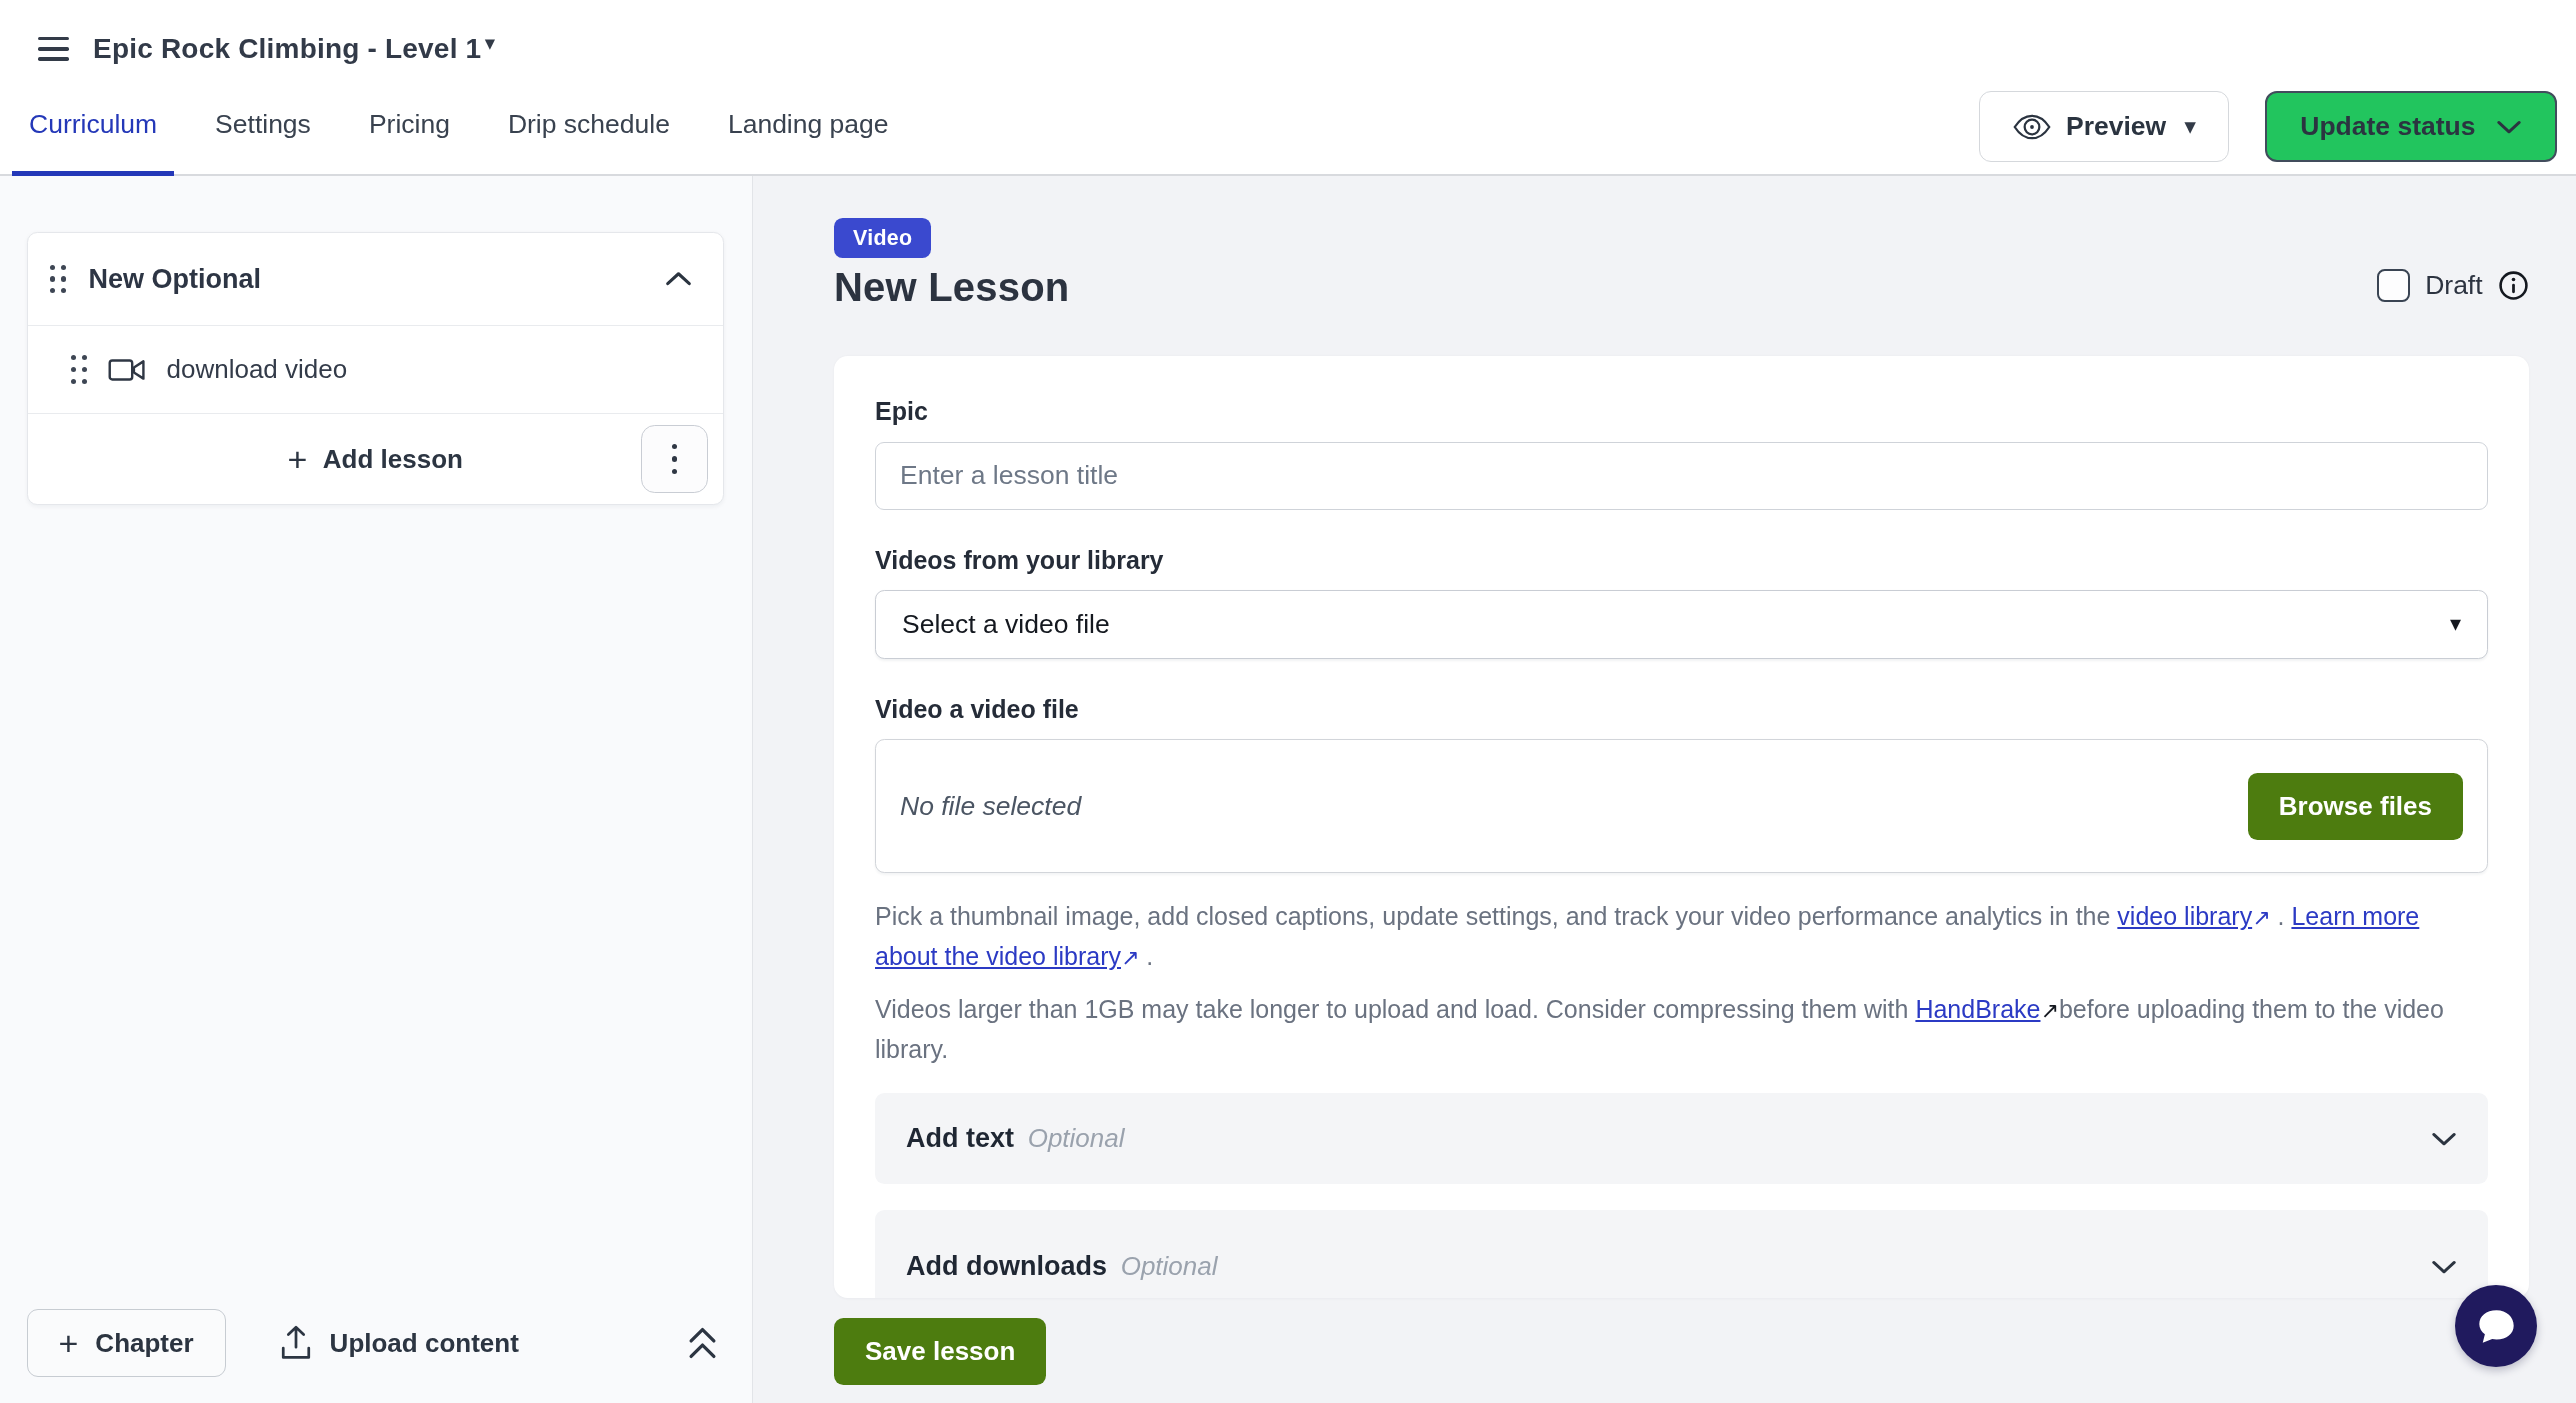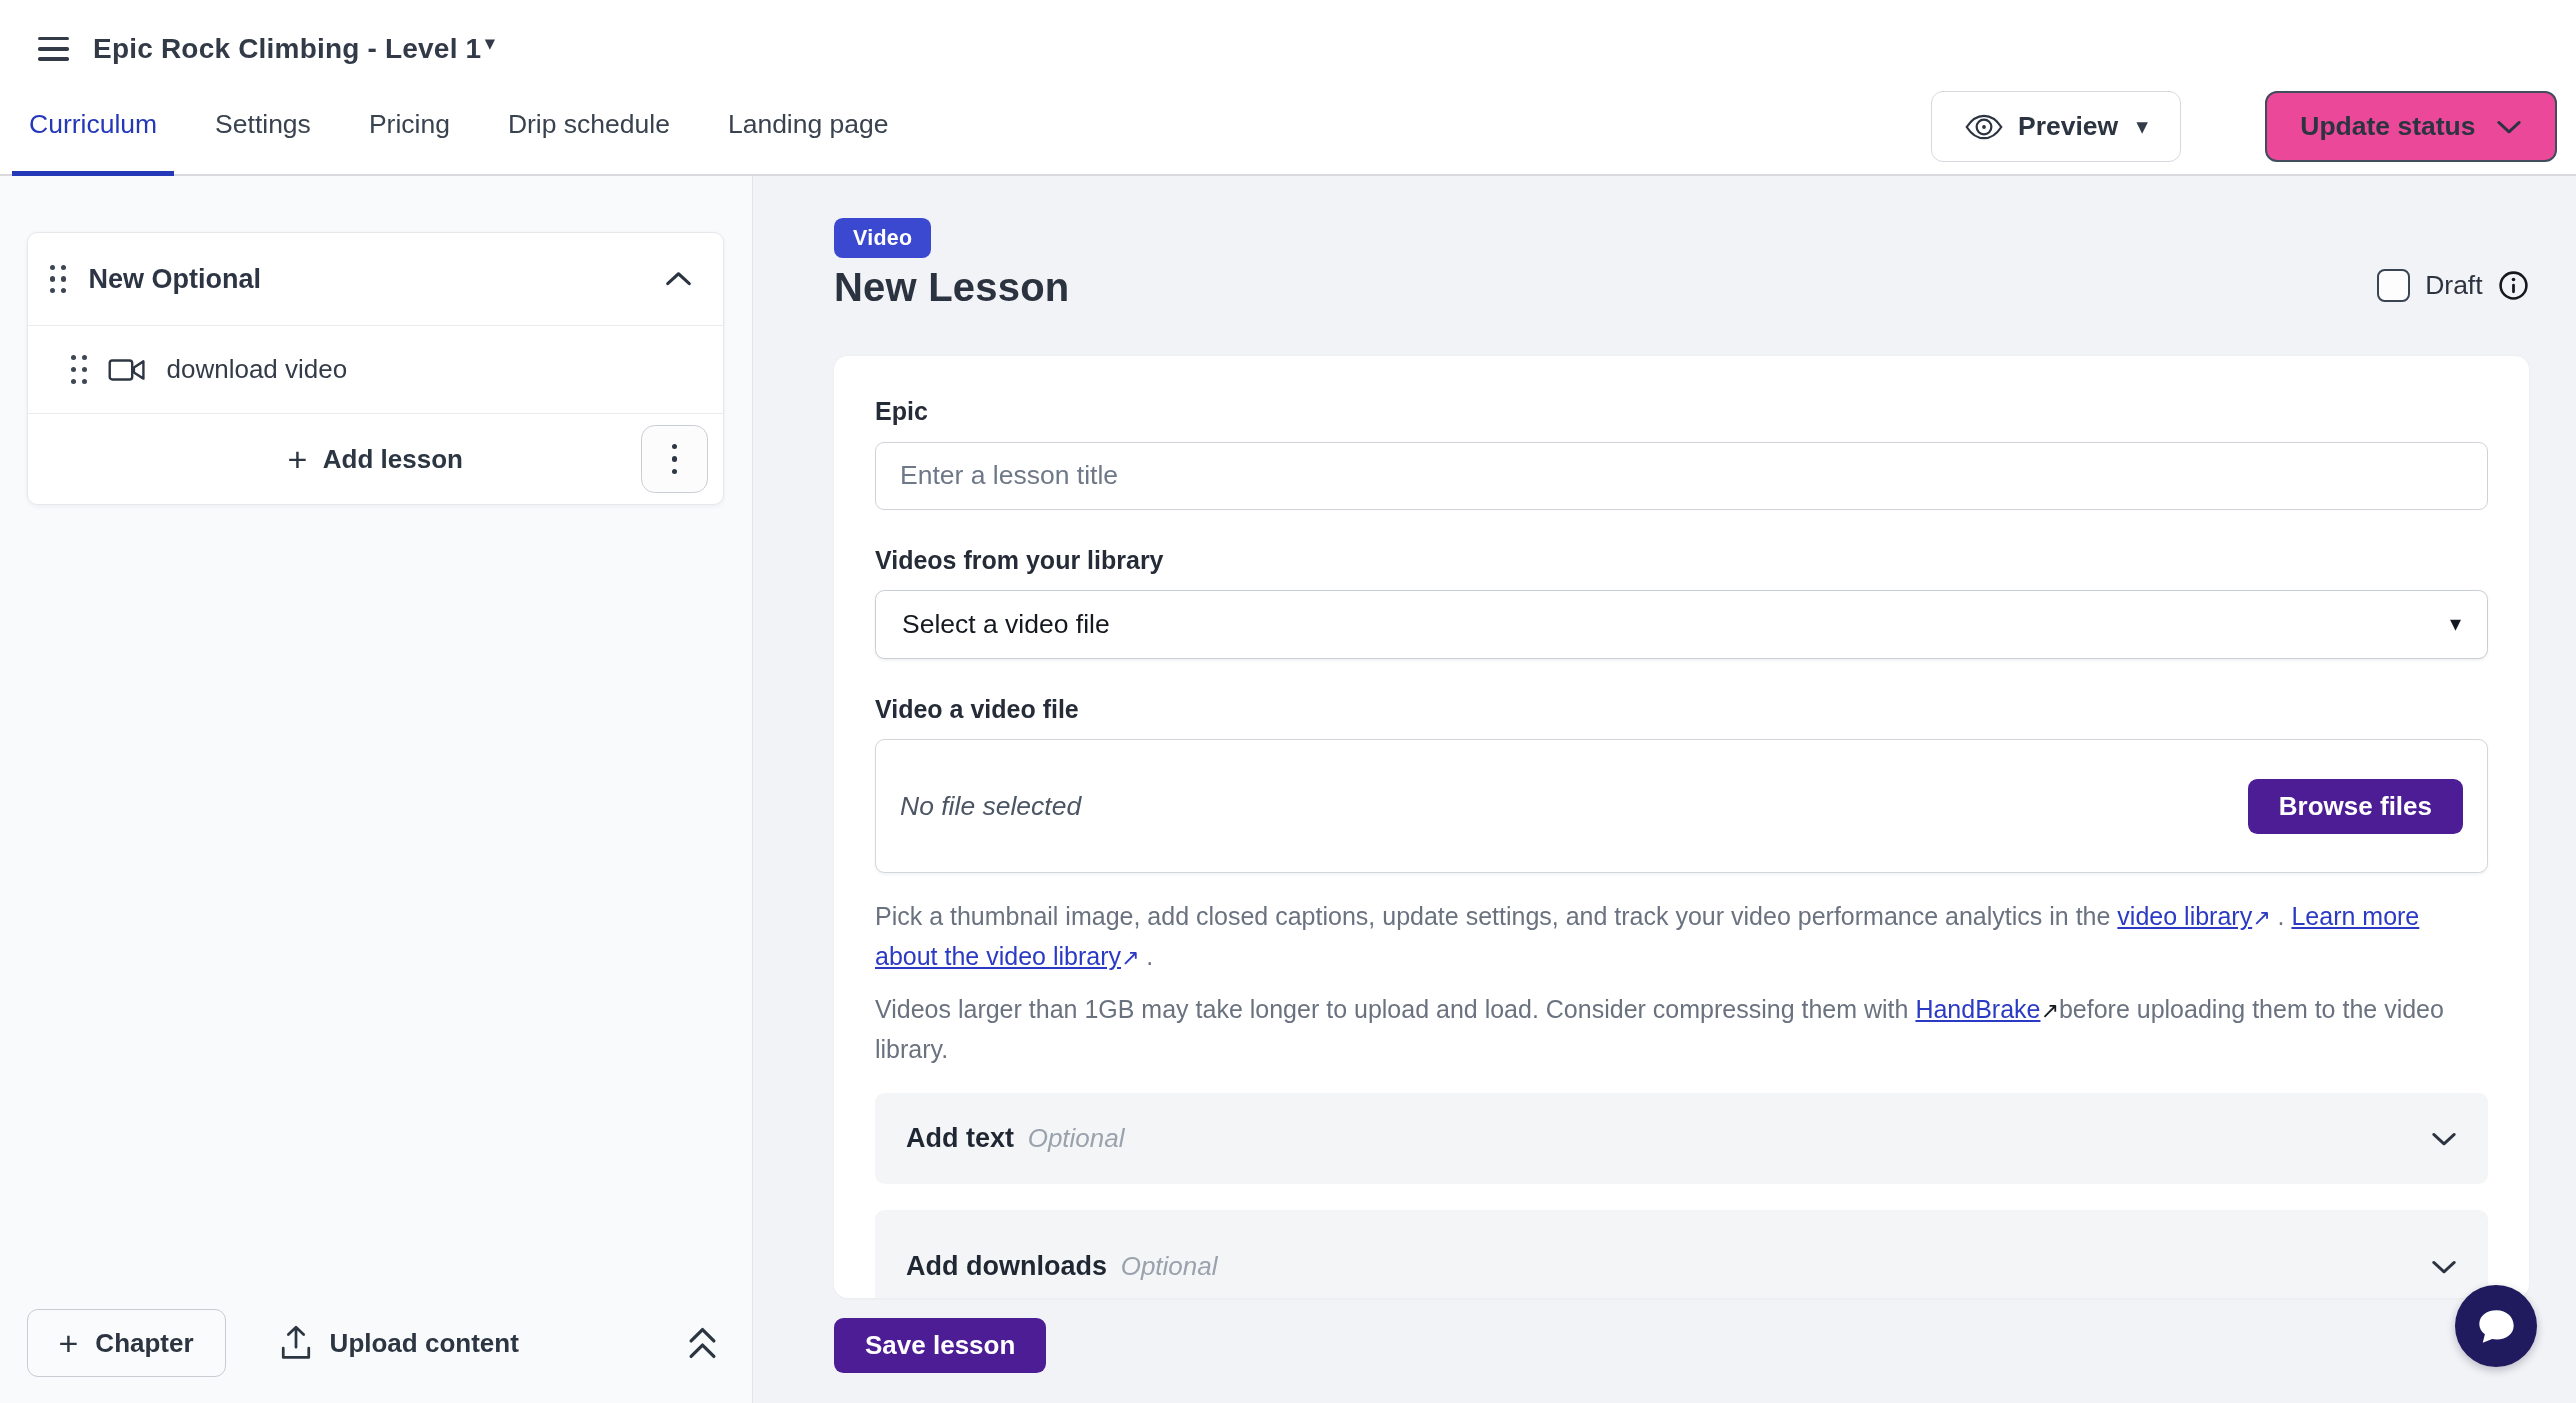--- a/index.html
+++ b/index.html
@@ -28,21 +28,21 @@
   }
   .tab:first-child { margin-left: 12px; }
   .tab.active { color: #2438b8; border-bottom-color: #2438b8; }
 
   .top-actions { display: flex; align-items: center; gap: 36px; }
   .btn {
     display: inline-flex; align-items: center; justify-content: center; gap: 15.4px;
     border-radius: 12px; cursor: pointer; font-size: 26.5px; font-weight: 600; color: #2b3440;
     height: 71px; padding: 0 33px; background: #fff; border: 1.7px solid #d5d8dc;
   }
-  .btn-updatestatus { background: #ec4899; border: 2.6px solid #414c5c; gap: 20.5px; margin-left: 48px; }
+  .btn-updatestatus { background: #22c55e; border: 2.6px solid #414c5c; gap: 20.5px; }
   .chev { width: 26px; height: 15.4px; }
   .chev polyline, .chevup polyline { fill: none; stroke: #2b3440; stroke-width: 3.4; stroke-linecap: round; stroke-linejoin: round; }
 
   
   .content { display: flex; height: 1227px; }
 
   
   .sidebar {
     width: 753px; min-width: 753px; background: #f9fafc; border-right: 1.7px solid #e2e4e8;
     position: relative;
@@ -106,22 +106,22 @@
   .select-value { font-size: 26.5px; color: #14181f; }
   .select-caret { font-size: 22px; color: #14181f; }
   .upload-box {
     width: 100%; height: 134px; border: 1.7px solid #d2d5da; border-radius: 9.4px; padding: 0 24px;
     display: flex; align-items: center; justify-content: space-between; background: #fff;
     box-shadow: 0 1.7px 2.6px rgba(20,30,50,.05);
   }
   .no-file { font-style: italic; font-size: 26.5px; color: #4b5563; }
   .btn-primary {
     display: inline-flex; align-items: center; justify-content: center;
-    background: #4c1d95; color: #fff; border: none; border-radius: 9.4px;
-    height: 55px; padding: 0 31px; font-size: 26px; font-weight: 700; cursor: pointer;
+    background: #4d7c0f; color: #fff; border: none; border-radius: 9.4px;
+    height: 67px; padding: 0 31px; font-size: 26px; font-weight: 700; cursor: pointer;
     font-family: inherit;
   }
   .help { font-size: 25px; color: #6a7280; line-height: 1.58; margin-top: 24px; max-width: 1635px; }
   .help + .help { margin-top: 13.7px; }
   .link { color: #2b3ac4; text-decoration: underline; cursor: pointer; }
   .ext { color: #2b3ac4; font-size: 22px; text-decoration: none; display: inline-block; }
   .ext.dark { color: #14181f; }
 
   .accordion {
     margin-top: 24px; background: #f4f5f7; border-radius: 9.4px; height: 91px;

